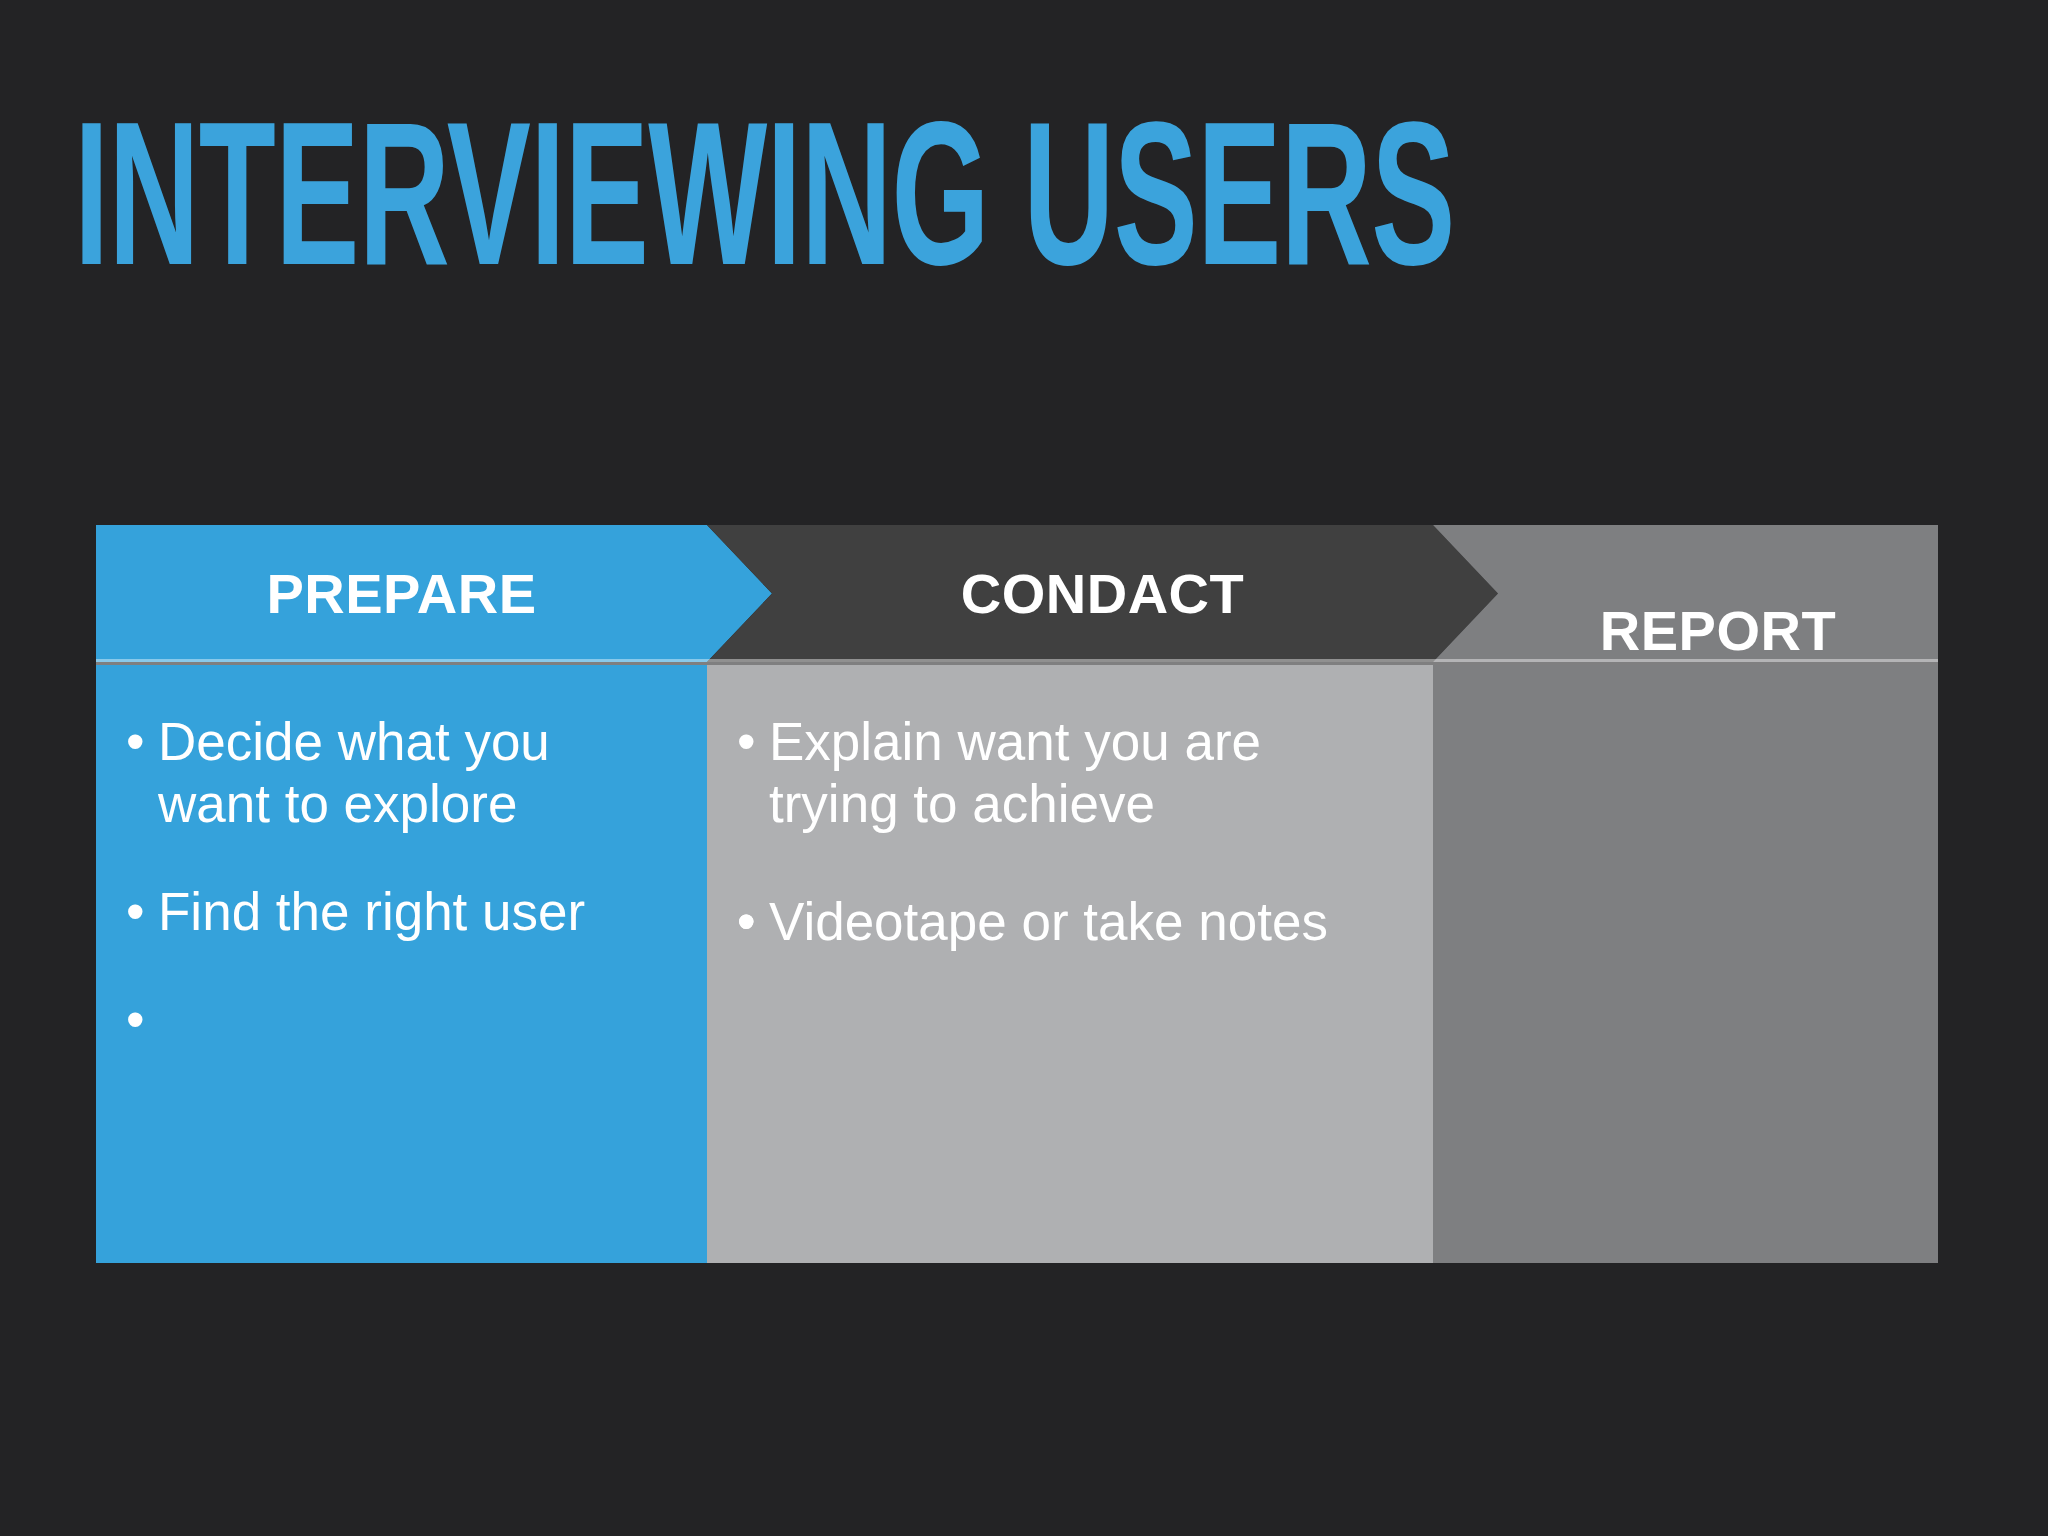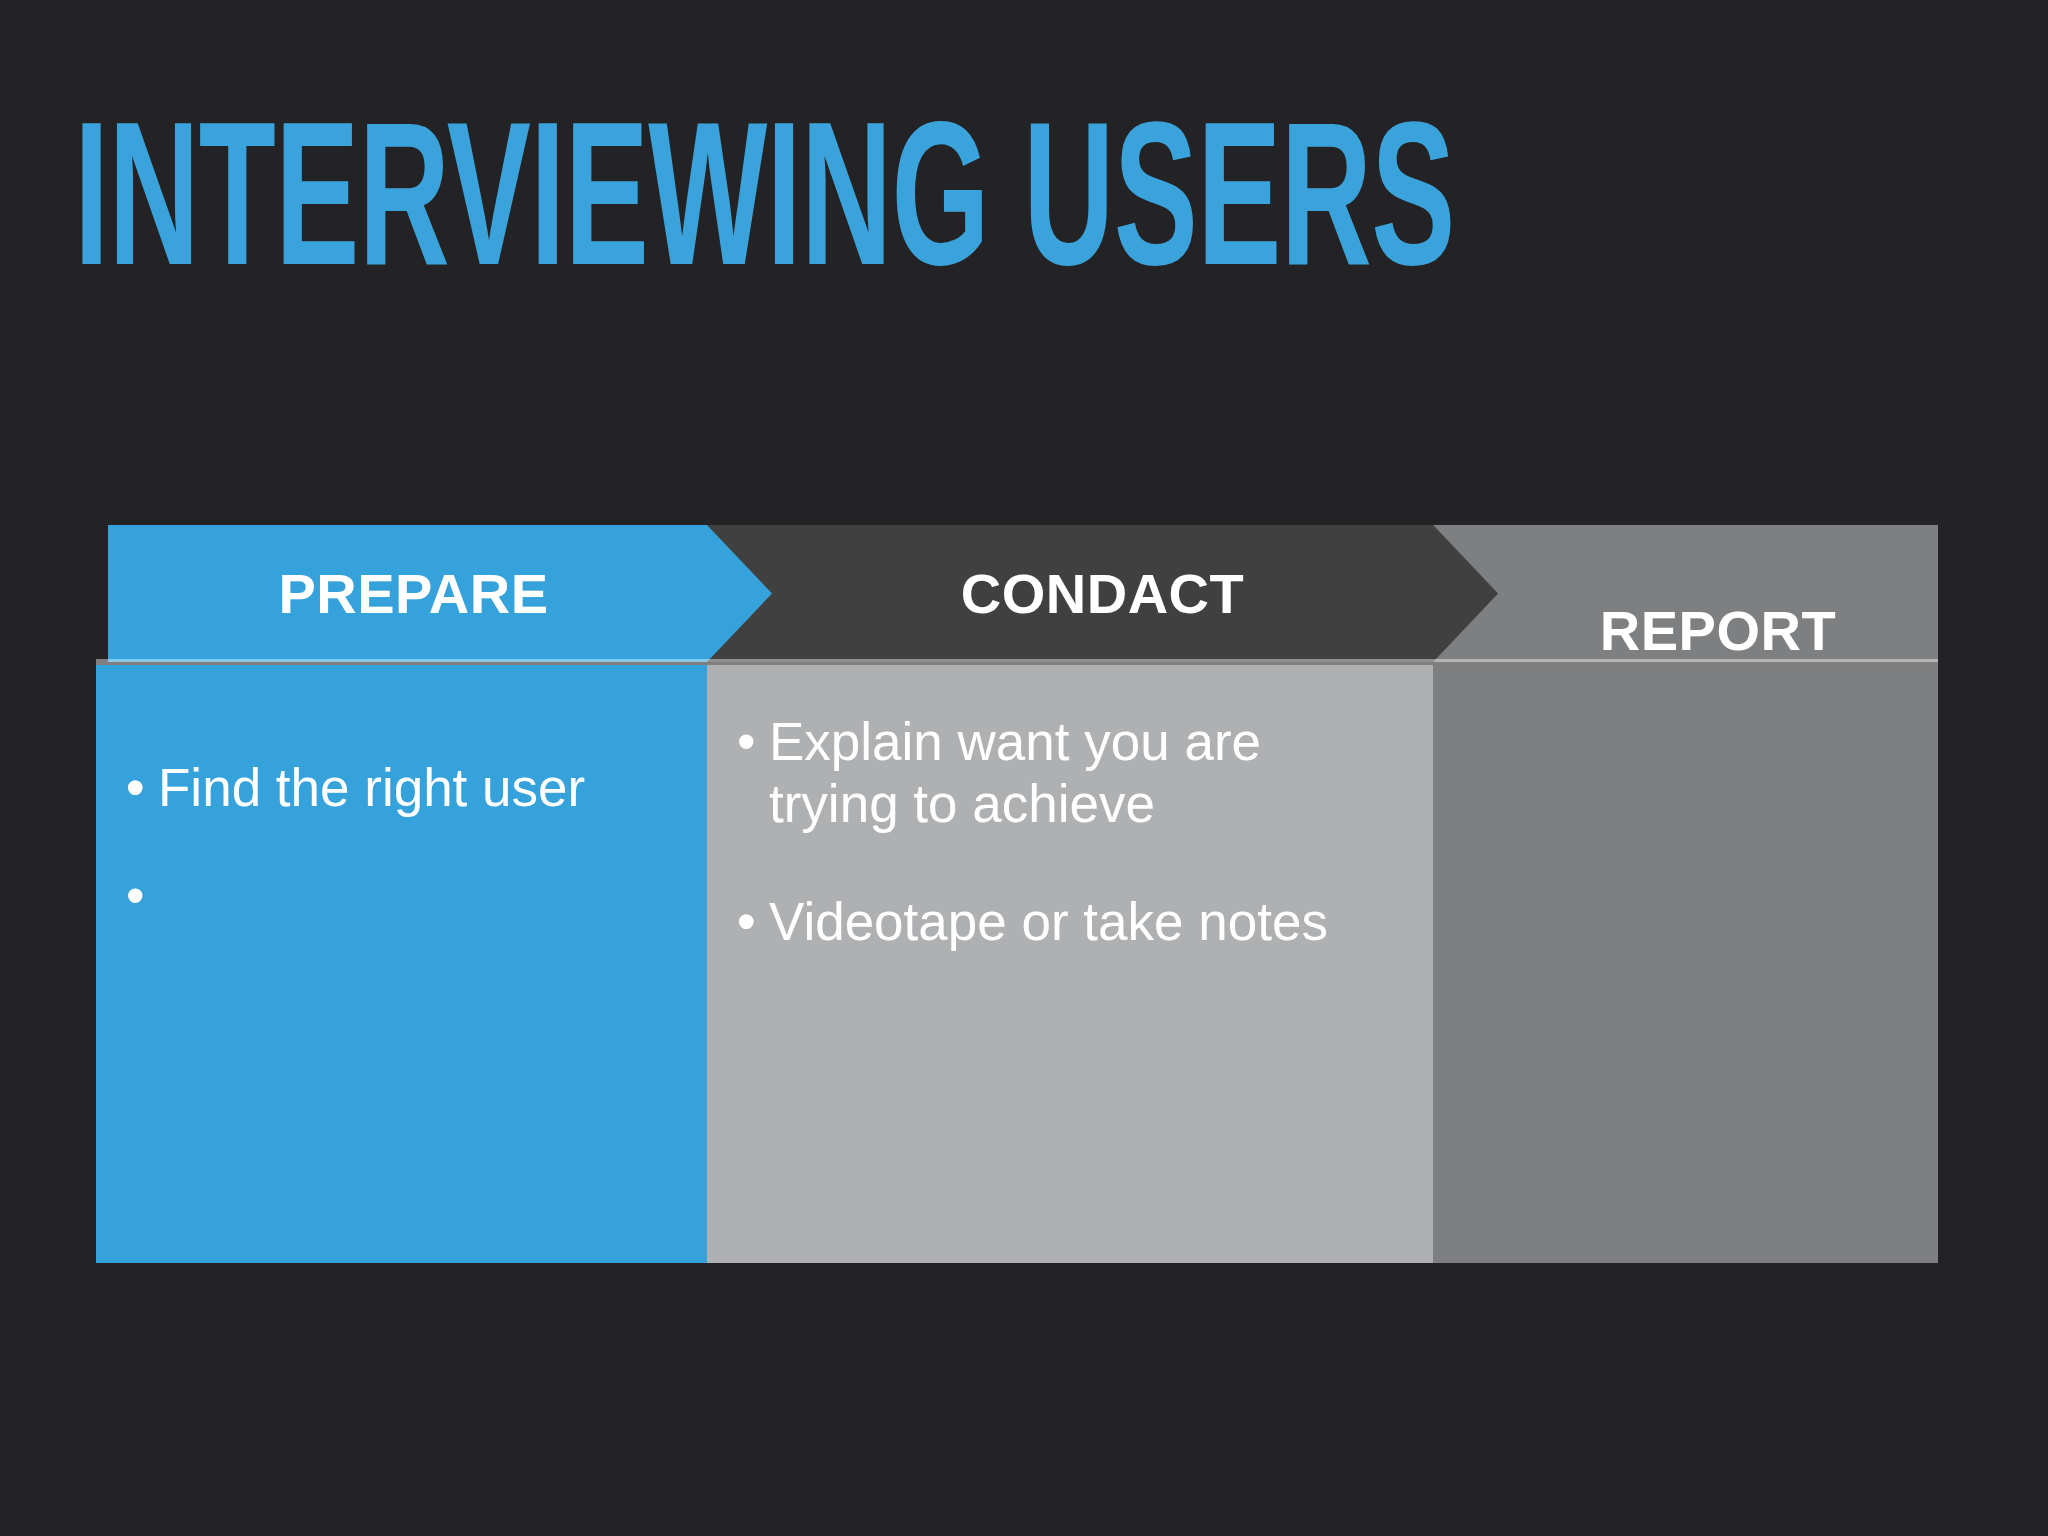--- a/index.html
+++ b/index.html
@@ -64,21 +64,21 @@
     color: #FFFFFF;
     font-weight: bold;
     font-size: 56px;
     letter-spacing: 0.5px;
     white-space: nowrap;
     text-align: center;
   }
 
   
   #stage-header-prepare {
-    left: 12px;
+    left: 0;
     width: 676px;
     background: #35A2DB;
     clip-path: polygon(0 0, 611px 0, 676px 68.5px, 611px 137px, 0 137px);
   }
   #stage-header-prepare .hdr-label { left: 0; width: 611px; }
 
   
   #stage-header-conduct {
     left: 611px;
     width: 791px;
@@ -163,21 +163,21 @@
     <div class="stage-header" id="stage-header-report">
       <div class="hdr-label">REPORT</div>
     </div>
 
   </div>
 
   <div id="header-separator"></div>
 
   <div class="stage-body" id="stage-body-prepare">
     <ul class="bullet-list">
-        <li class="bullet-item"><span class="bullet-dot">•</span></li>
+        <li class="bullet-item"><span class="bullet-dot">•</span><span>Decide what you want to explore</span></li>
         <li class="bullet-item"><span class="bullet-dot">•</span><span>Find the right user</span></li>
         <li class="bullet-item"><span class="bullet-dot">•</span></li>
       </ul>
   </div>
 
   <div class="stage-body" id="stage-body-conduct">
     <ul class="bullet-list">
         <li class="bullet-item"><span class="bullet-dot">•</span><span>Explain want you are trying to achieve</span></li>
         <li class="bullet-item"><span class="bullet-dot">•</span></li>
         <li class="bullet-item"><span class="bullet-dot">•</span><span>Videotape or take notes</span></li>

